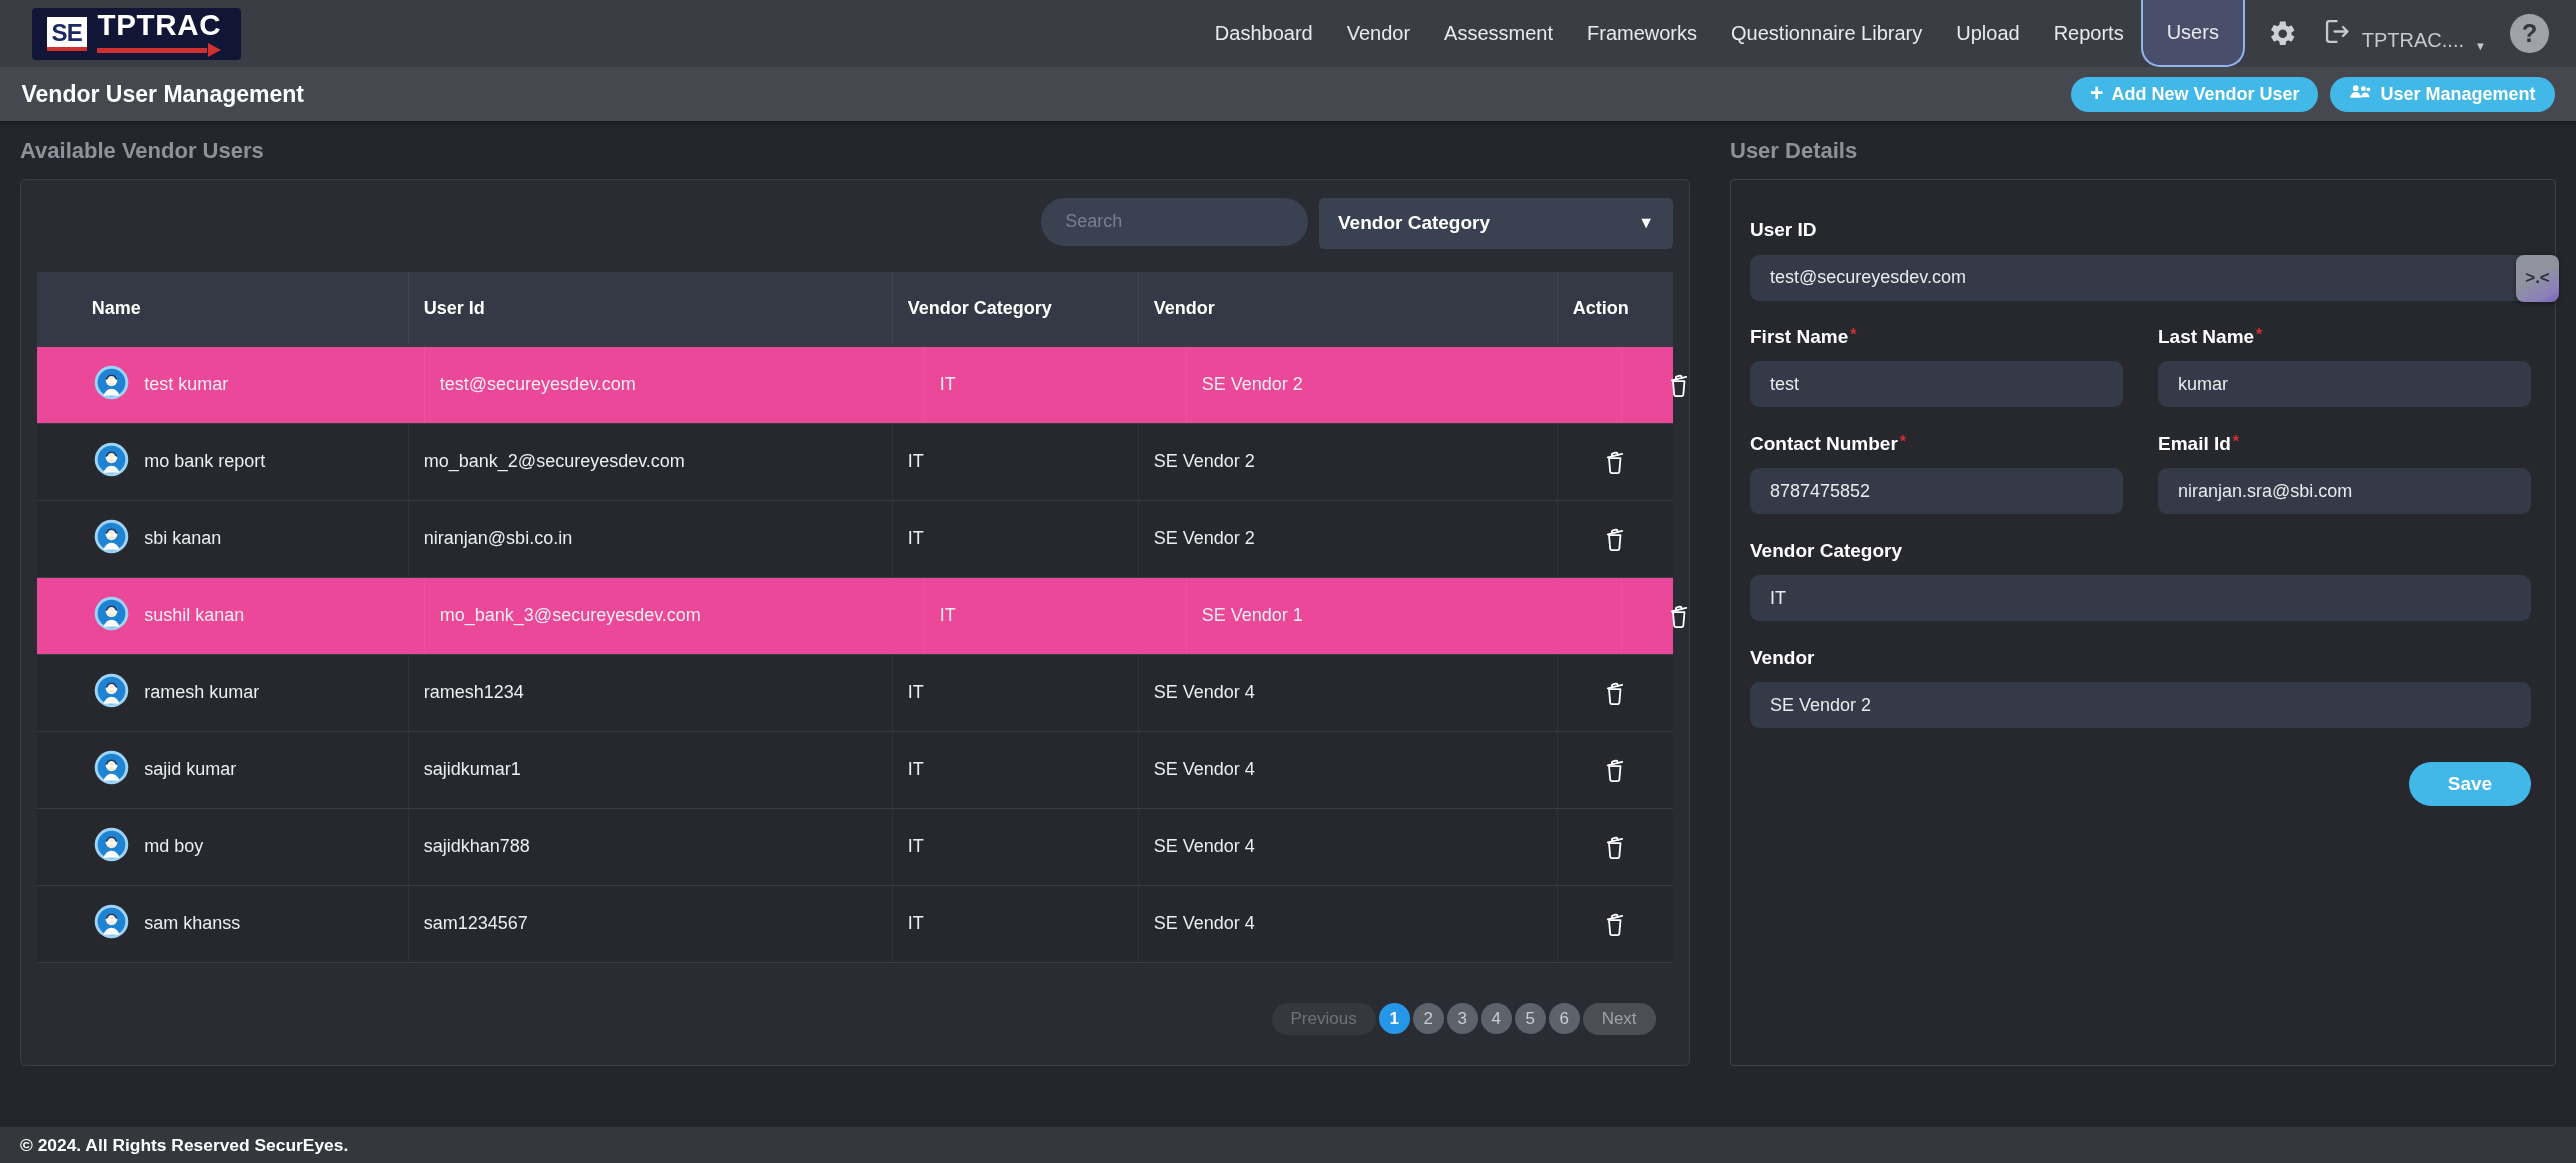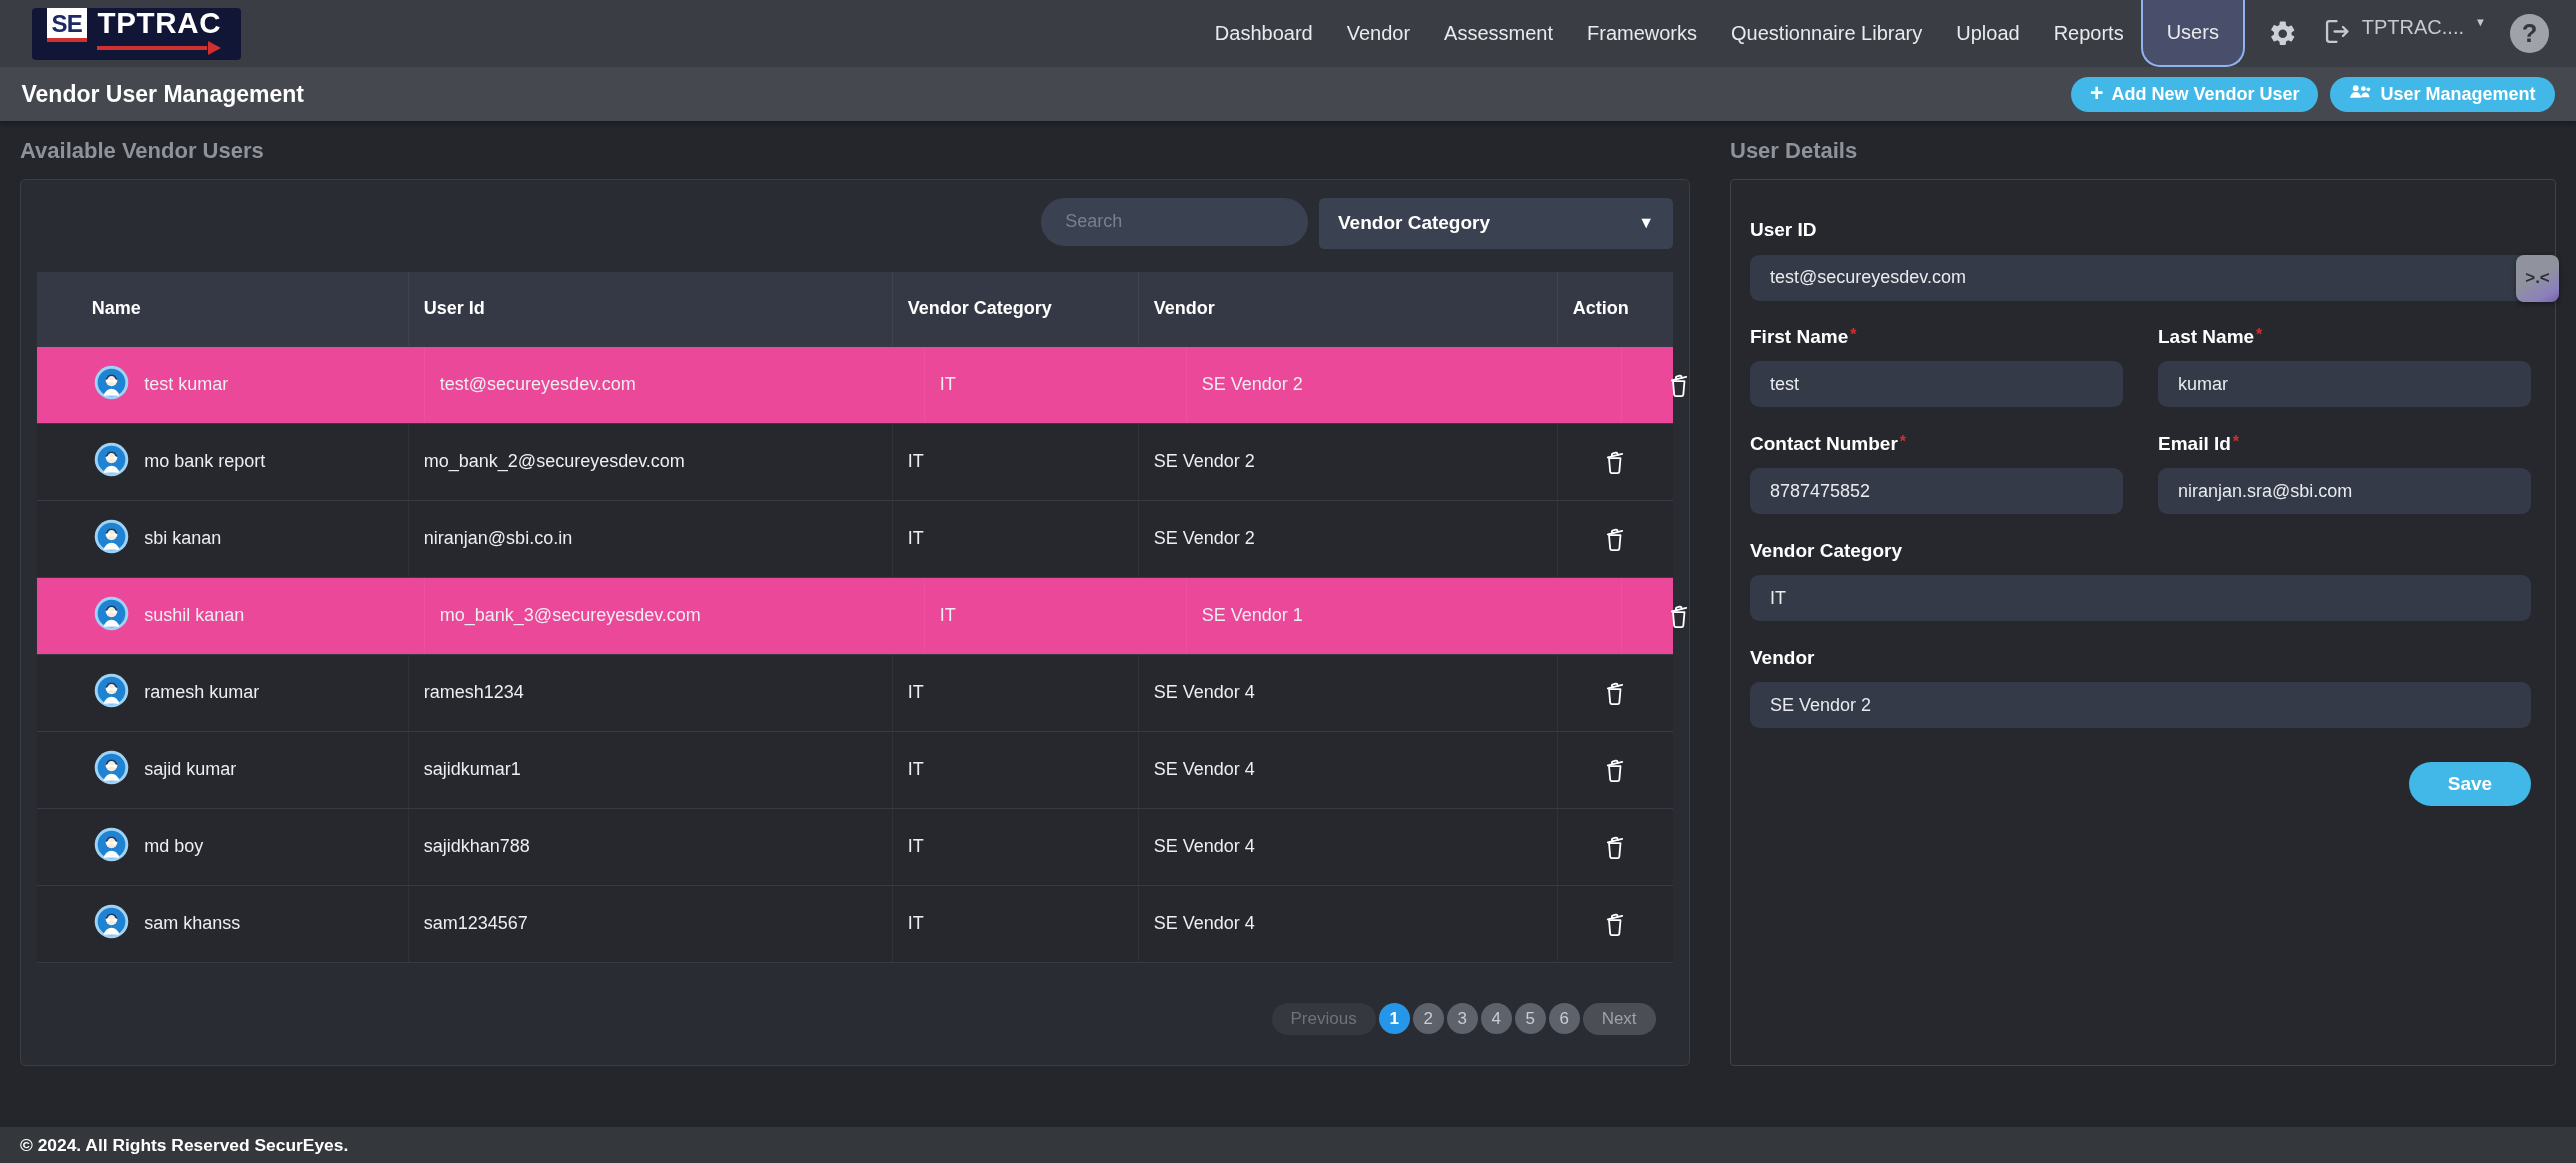--- a/index.html
+++ b/index.html
@@ -5,35 +5,35 @@
   * { margin:0; padding:0; box-sizing:border-box; }
   html,body { width:2576px; height:1163px; }
   body {
     font-family:"Liberation Sans","DejaVu Sans",sans-serif;
     background:#24262c; color:#e9ebee; overflow:hidden;
   }
   .app { width:2576px; height:1163px; display:flex; flex-direction:column; }
 
   
   .topnav { height:67px; background:#3a3d44; display:flex; align-items:stretch; padding:0 27px 0 32px; flex:none; position:relative; z-index:5; }
-  .logo { align-self:center; background:#111637; border-radius:4px; height:52px; display:flex; align-items:flex-start; gap:10.7px; padding:0 20px 0 14.8px; cursor:pointer; }
+  .logo { align-self:center; background:#111637; border-radius:4px; height:52px; display:flex; align-items:center; gap:10.7px; padding:0 20px 0 14.8px; cursor:pointer; }
   .logo-se { background:#ffffff; color:#1d2a63; font-weight:800; font-size:24px; line-height:1; padding:4px 4.7px 2px; border-bottom:4px solid #d03030; letter-spacing:-0.7px; }
   .logo-main { display:flex; flex-direction:column; }
   .logo-text { color:#ffffff; font-weight:800; font-size:29.5px; line-height:1; letter-spacing:0.7px; }
   .logo-underline { display:flex; align-items:center; margin-top:4px; }
   .logo-underline .bar { flex:1; height:4.7px; background:#d03030; }
   .logo-underline .tri { width:0; height:0; border-left:13.4px solid #d03030; border-top:7.4px solid transparent; border-bottom:7.4px solid transparent; margin-left:1.3px; }
 
   .nav-links { margin-left:auto; display:flex; align-items:stretch; }
   .nav-link { display:flex; align-items:center; padding:16px 17px; color:#e8eaec; font-size:20px; cursor:pointer; white-space:nowrap; }
   .nav-link.active { background:#494e6b; border:2px solid #8fb4ee; border-top:none; border-radius:0 0 19px 19px; padding:0 24px; }
 
   .nav-tools { display:flex; align-items:center; gap:24px; margin-left:23px; }
   .icon-btn { background:none; border:none; cursor:pointer; display:flex; align-items:center; }
-  .account { display:flex; align-items:flex-start; gap:9.4px; color:#c6c9ce; font-size:20px; cursor:pointer; white-space:nowrap; }
+  .account { display:flex; align-items:flex-end; gap:9.4px; color:#c6c9ce; font-size:20px; cursor:pointer; white-space:nowrap; }
   .account .caret { font-size:11.4px; color:#c6c9ce; margin-left:1.3px; }
   .help { width:39px; height:39px; border-radius:50%; background:#9fa2a8; color:#34373c; font-weight:800; font-size:25.5px; display:flex; align-items:center; justify-content:center; border:none; cursor:pointer; }
 
   
   .titlebar { height:54px; background:#45484f; display:flex; align-items:center; padding:0 21.5px; flex:none; box-shadow:0 2px 5.4px rgba(0,0,0,.35); position:relative; z-index:4; }
   .titlebar h1 { font-size:23px; font-weight:600; color:#ffffff; }
   .titlebar-actions { margin-left:auto; display:flex; gap:12px; }
   .btn-cyan { height:35px; border-radius:17.4px; background:#41b8e8; color:#fff; font-size:18px; font-weight:600; display:flex; align-items:center; gap:8px; padding:0 19px; border:none; cursor:pointer; font-family:inherit; }
   .btn-cyan .plus { font-size:23px; font-weight:700; line-height:1; margin-top:-2px; }
 

